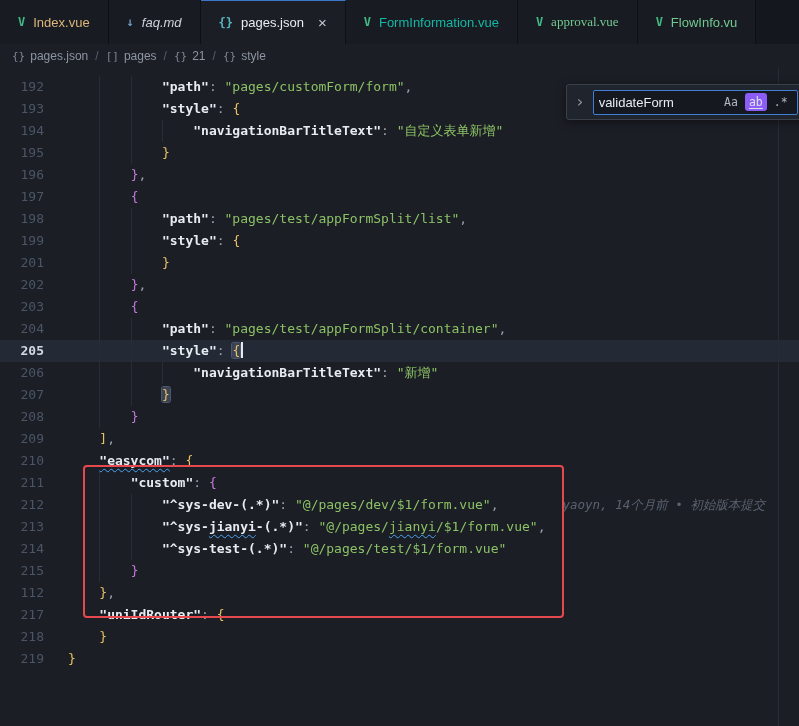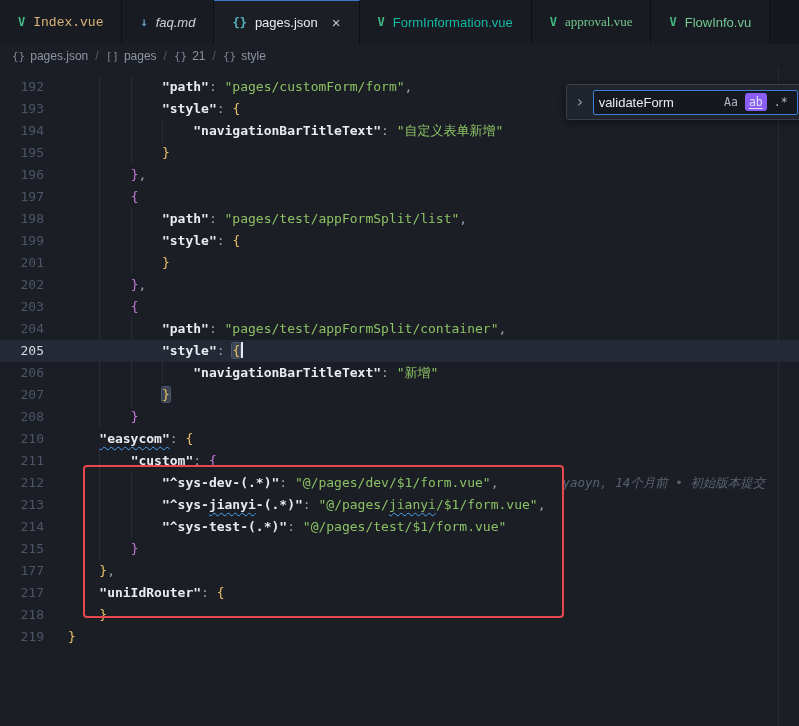--- a/index.html
+++ b/index.html
@@ -18,21 +18,21 @@
   .crumb{display:flex;gap:5px;align-items:center;cursor:pointer;}
   .bicon{color:#7d8595;font-family:"DejaVu Sans Mono",monospace;font-size:11px;}
   .bsep{color:#565d6b;}
 
   
   .editor{position:relative;height:658px;background:#1b1e25;overflow:hidden;font-family:"DejaVu Sans Mono",monospace;}
   .code{padding-top:8px;}
   .line{display:flex;height:22px;line-height:22px;white-space:pre;}
   .line.current{background:#242a35;}
   .ln{width:44px;text-align:right;color:#4c5566;flex:none;font-size:13px;}
-  .line.current .ln{color:#d3d8e1;font-weight:400;}
+  .line.current .ln{color:#d3d8e1;font-weight:700;}
   .lc{position:relative;padding-left:24px;flex:1;font-size:13px;}
   .guide{position:absolute;top:0;bottom:0;width:1px;background:#272c36;}
   .t{color:#9aa2af;}
   .k{color:#e8ecf2;font-weight:600;}
   .s{color:#8cc265;}
   .p{color:#9aa2af;}
   .b1{color:#e8c264;}
   .b2{color:#c678dd;}
   .bm{background:#3c4454;border-radius:2px;box-shadow:0 0 0 1px #4d5870;}
   .sq{text-decoration:underline;text-decoration-style:wavy;text-decoration-color:#4ba3f5;text-decoration-thickness:1px;text-underline-offset:3px;}
@@ -55,21 +55,21 @@
   .sbtrack{position:absolute;top:0;right:0;width:20px;bottom:0;border-left:1px solid #272b33;z-index:3;}
 </style>
 </head>
 <body>
 
 <div class="window">
 
   <div class="tabbar">
       <div class="tab">
         <span class="ficon" style="color: rgb(66, 184, 131);">V</span>
-        <span class="lbl" style="color: rgb(220, 182, 122); font-family: Liberation Mono, monospace;">Index.vue</span>
+        <span class="lbl" style="color: rgb(220, 182, 122);">Index.vue</span>
       </div>
       <div class="tab">
         <span class="ficon" style="color: rgb(109, 156, 190);">↓</span>
         <span class="lbl" style="color: rgb(205, 210, 218); font-style: italic;">faq.md</span>
       </div>
       <div class="tab active">
         <span class="ficon" style="color: rgb(86, 182, 194);">{}</span>
         <span class="lbl" style="color: rgb(233, 236, 241);">pages.json</span>
         <span class="close">×</span>
       </div>
@@ -120,27 +120,28 @@
         <div class="line"><div class="ln">198</div><div class="lc"><span class="guide" style="left: calc(4ch + 24px);"></span><span class="guide" style="left: calc(8ch + 24px);"></span><span class="t">            </span><span class="k">"path"</span><span class="p">: </span><span class="s">"pages/test/appFormSplit/list"</span><span class="p">,</span></div></div>
         <div class="line"><div class="ln">199</div><div class="lc"><span class="guide" style="left: calc(4ch + 24px);"></span><span class="guide" style="left: calc(8ch + 24px);"></span><span class="t">            </span><span class="k">"style"</span><span class="p">: </span><span class="b1">{</span></div></div>
         <div class="line"><div class="ln">201</div><div class="lc"><span class="guide" style="left: calc(4ch + 24px);"></span><span class="guide" style="left: calc(8ch + 24px);"></span><span class="t">            </span><span class="b1">}</span></div></div>
         <div class="line"><div class="ln">202</div><div class="lc"><span class="guide" style="left: calc(4ch + 24px);"></span><span class="t">        </span><span class="b2">}</span><span class="p">,</span></div></div>
         <div class="line"><div class="ln">203</div><div class="lc"><span class="guide" style="left: calc(4ch + 24px);"></span><span class="t">        </span><span class="b2">{</span></div></div>
         <div class="line"><div class="ln">204</div><div class="lc"><span class="guide" style="left: calc(4ch + 24px);"></span><span class="guide" style="left: calc(8ch + 24px);"></span><span class="t">            </span><span class="k">"path"</span><span class="p">: </span><span class="s">"pages/test/appFormSplit/container"</span><span class="p">,</span></div></div>
         <div class="line current"><div class="ln">205</div><div class="lc"><span class="guide" style="left: calc(4ch + 24px);"></span><span class="guide" style="left: calc(8ch + 24px);"></span><span class="t">            </span><span class="k">"style"</span><span class="p">: </span><span class="b1 bm">{</span><span class="caret"></span></div></div>
         <div class="line"><div class="ln">206</div><div class="lc"><span class="guide" style="left: calc(4ch + 24px);"></span><span class="guide" style="left: calc(8ch + 24px);"></span><span class="guide" style="left: calc(12ch + 24px);"></span><span class="t">                </span><span class="k">"navigationBarTitleText"</span><span class="p">: </span><span class="s">"新增"</span></div></div>
         <div class="line"><div class="ln">207</div><div class="lc"><span class="guide" style="left: calc(4ch + 24px);"></span><span class="guide" style="left: calc(8ch + 24px);"></span><span class="t">            </span><span class="b1 bm">}</span></div></div>
         <div class="line"><div class="ln">208</div><div class="lc"><span class="guide" style="left: calc(4ch + 24px);"></span><span class="t">        </span><span class="b2">}</span></div></div>
+        <div class="line"><div class="ln">209</div><div class="lc"><span class="t">    </span><span class="b1">]</span><span class="p">,</span></div></div>
         <div class="line"><div class="ln">210</div><div class="lc"><span class="t">    </span><span class="k sq">"easycom"</span><span class="p">: </span><span class="b1">{</span></div></div>
         <div class="line"><div class="ln">211</div><div class="lc"><span class="guide" style="left: calc(4ch + 24px);"></span><span class="t">        </span><span class="k">"custom"</span><span class="p">: </span><span class="b2">{</span></div></div>
         <div class="line"><div class="ln">212</div><div class="lc"><span class="guide" style="left: calc(4ch + 24px);"></span><span class="guide" style="left: calc(8ch + 24px);"></span><span class="t">            </span><span class="k">"^sys-dev-(.*)"</span><span class="p">: </span><span class="s">"@/pages/dev/$1/form.vue"</span><span class="p">,</span><span class="blame">yaoyn, 14个月前 • 初始版本提交</span></div></div>
         <div class="line"><div class="ln">213</div><div class="lc"><span class="guide" style="left: calc(4ch + 24px);"></span><span class="guide" style="left: calc(8ch + 24px);"></span><span class="t">            </span><span class="k">"^sys-</span><span class="k sq">jianyi</span><span class="k">-(.*)"</span><span class="p">: </span><span class="s">"@/pages/</span><span class="s sq">jianyi</span><span class="s">/$1/form.vue"</span><span class="p">,</span></div></div>
         <div class="line"><div class="ln">214</div><div class="lc"><span class="guide" style="left: calc(4ch + 24px);"></span><span class="guide" style="left: calc(8ch + 24px);"></span><span class="t">            </span><span class="k">"^sys-test-(.*)"</span><span class="p">: </span><span class="s">"@/pages/test/$1/form.vue"</span></div></div>
         <div class="line"><div class="ln">215</div><div class="lc"><span class="guide" style="left: calc(4ch + 24px);"></span><span class="t">        </span><span class="b2">}</span></div></div>
-        <div class="line"><div class="ln">177</div><div class="lc"><span class="t">    </span><span class="b1">}</span><span class="p">,</span></div></div>
+        <div class="line"><div class="ln">112</div><div class="lc"><span class="t">    </span><span class="b1">}</span><span class="p">,</span></div></div>
         <div class="line"><div class="ln">217</div><div class="lc"><span class="t">    </span><span class="k">"uniIdRouter"</span><span class="p">: </span><span class="b1">{</span></div></div>
         <div class="line"><div class="ln">218</div><div class="lc"><span class="t">    </span><span class="b1">}</span></div></div>
         <div class="line"><div class="ln">219</div><div class="lc"><span class="b1">}</span></div></div>
       </div>
 
     <div class="annobox"></div>
 
     <div class="findwidget">
       <span class="fw-chevron">›</span>
       <div class="fw-input">

